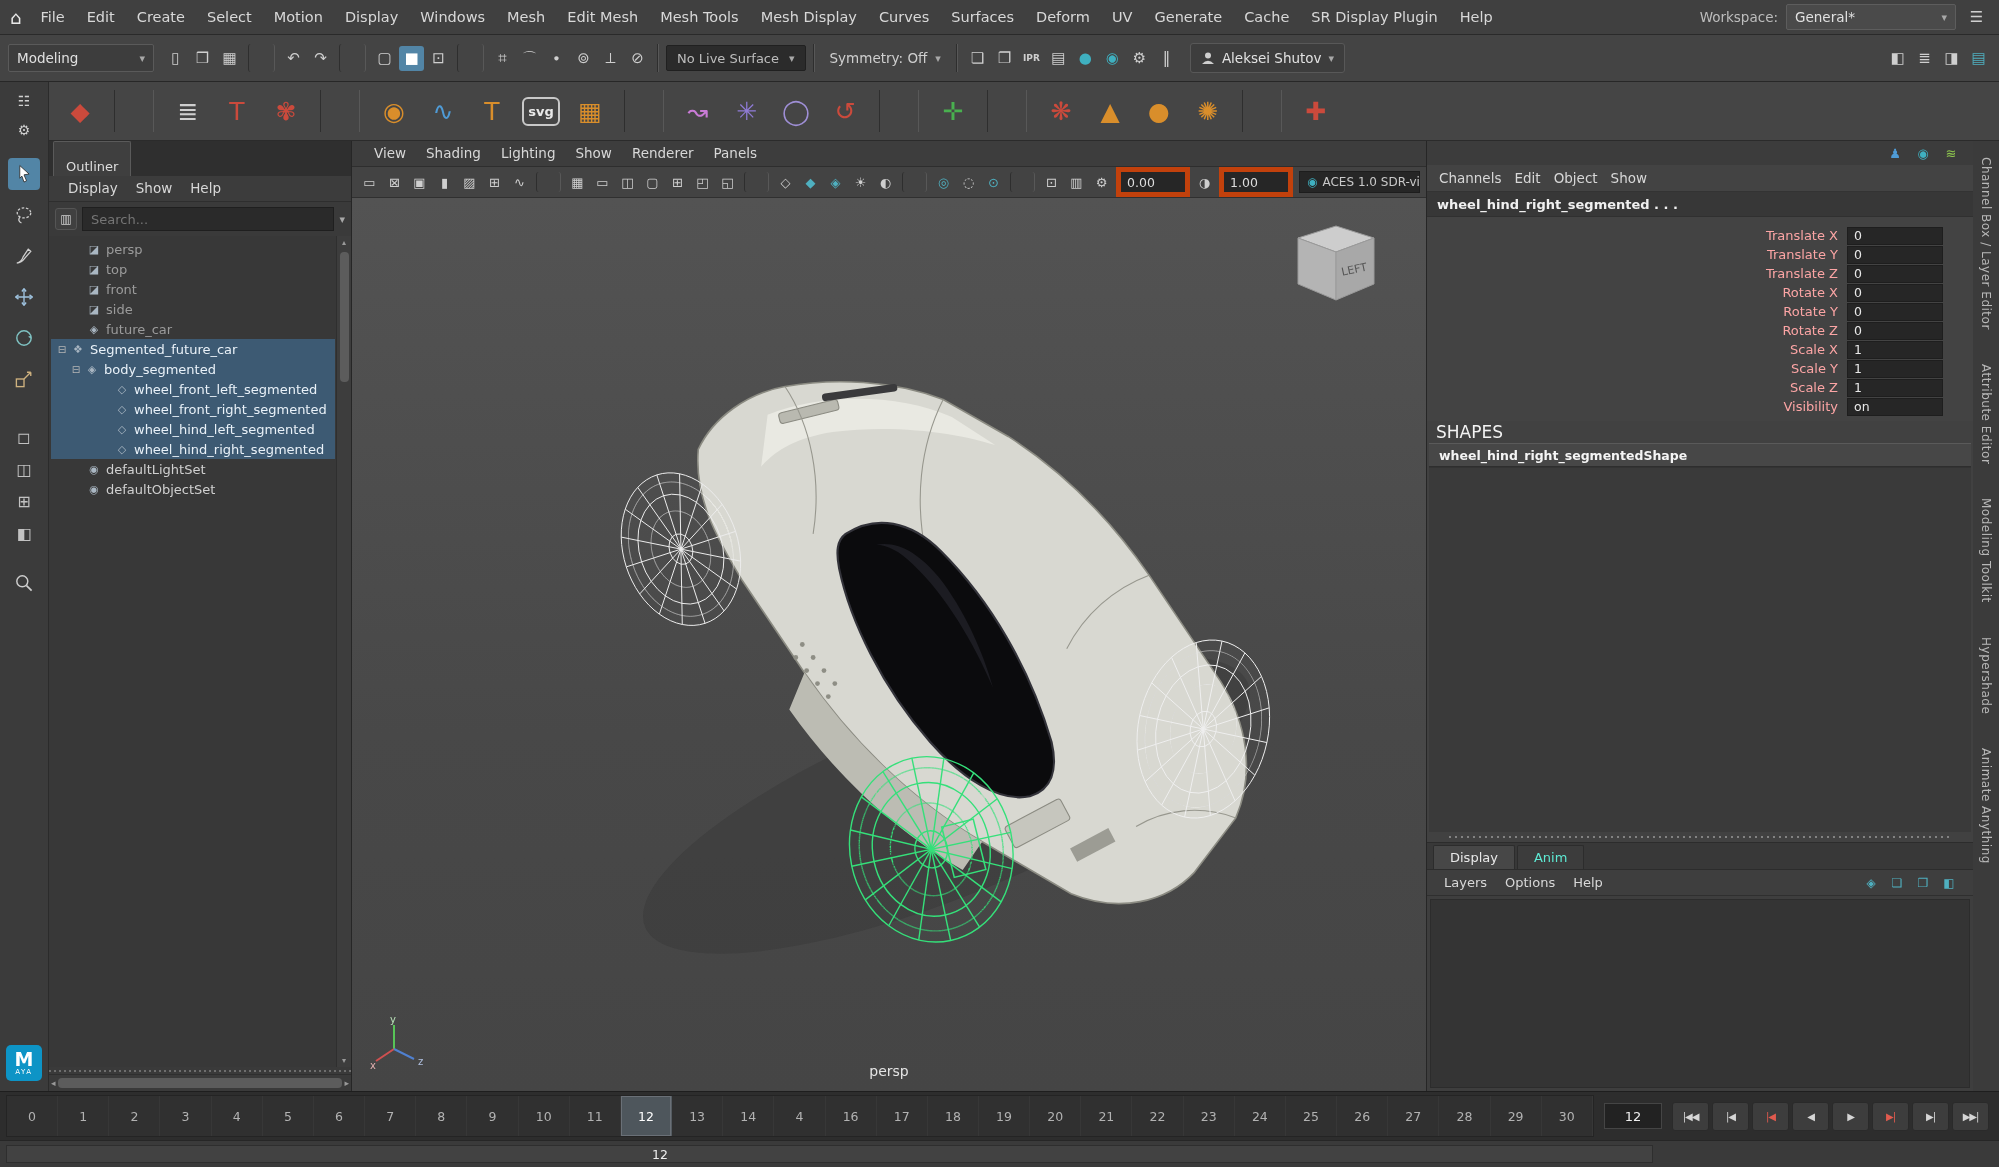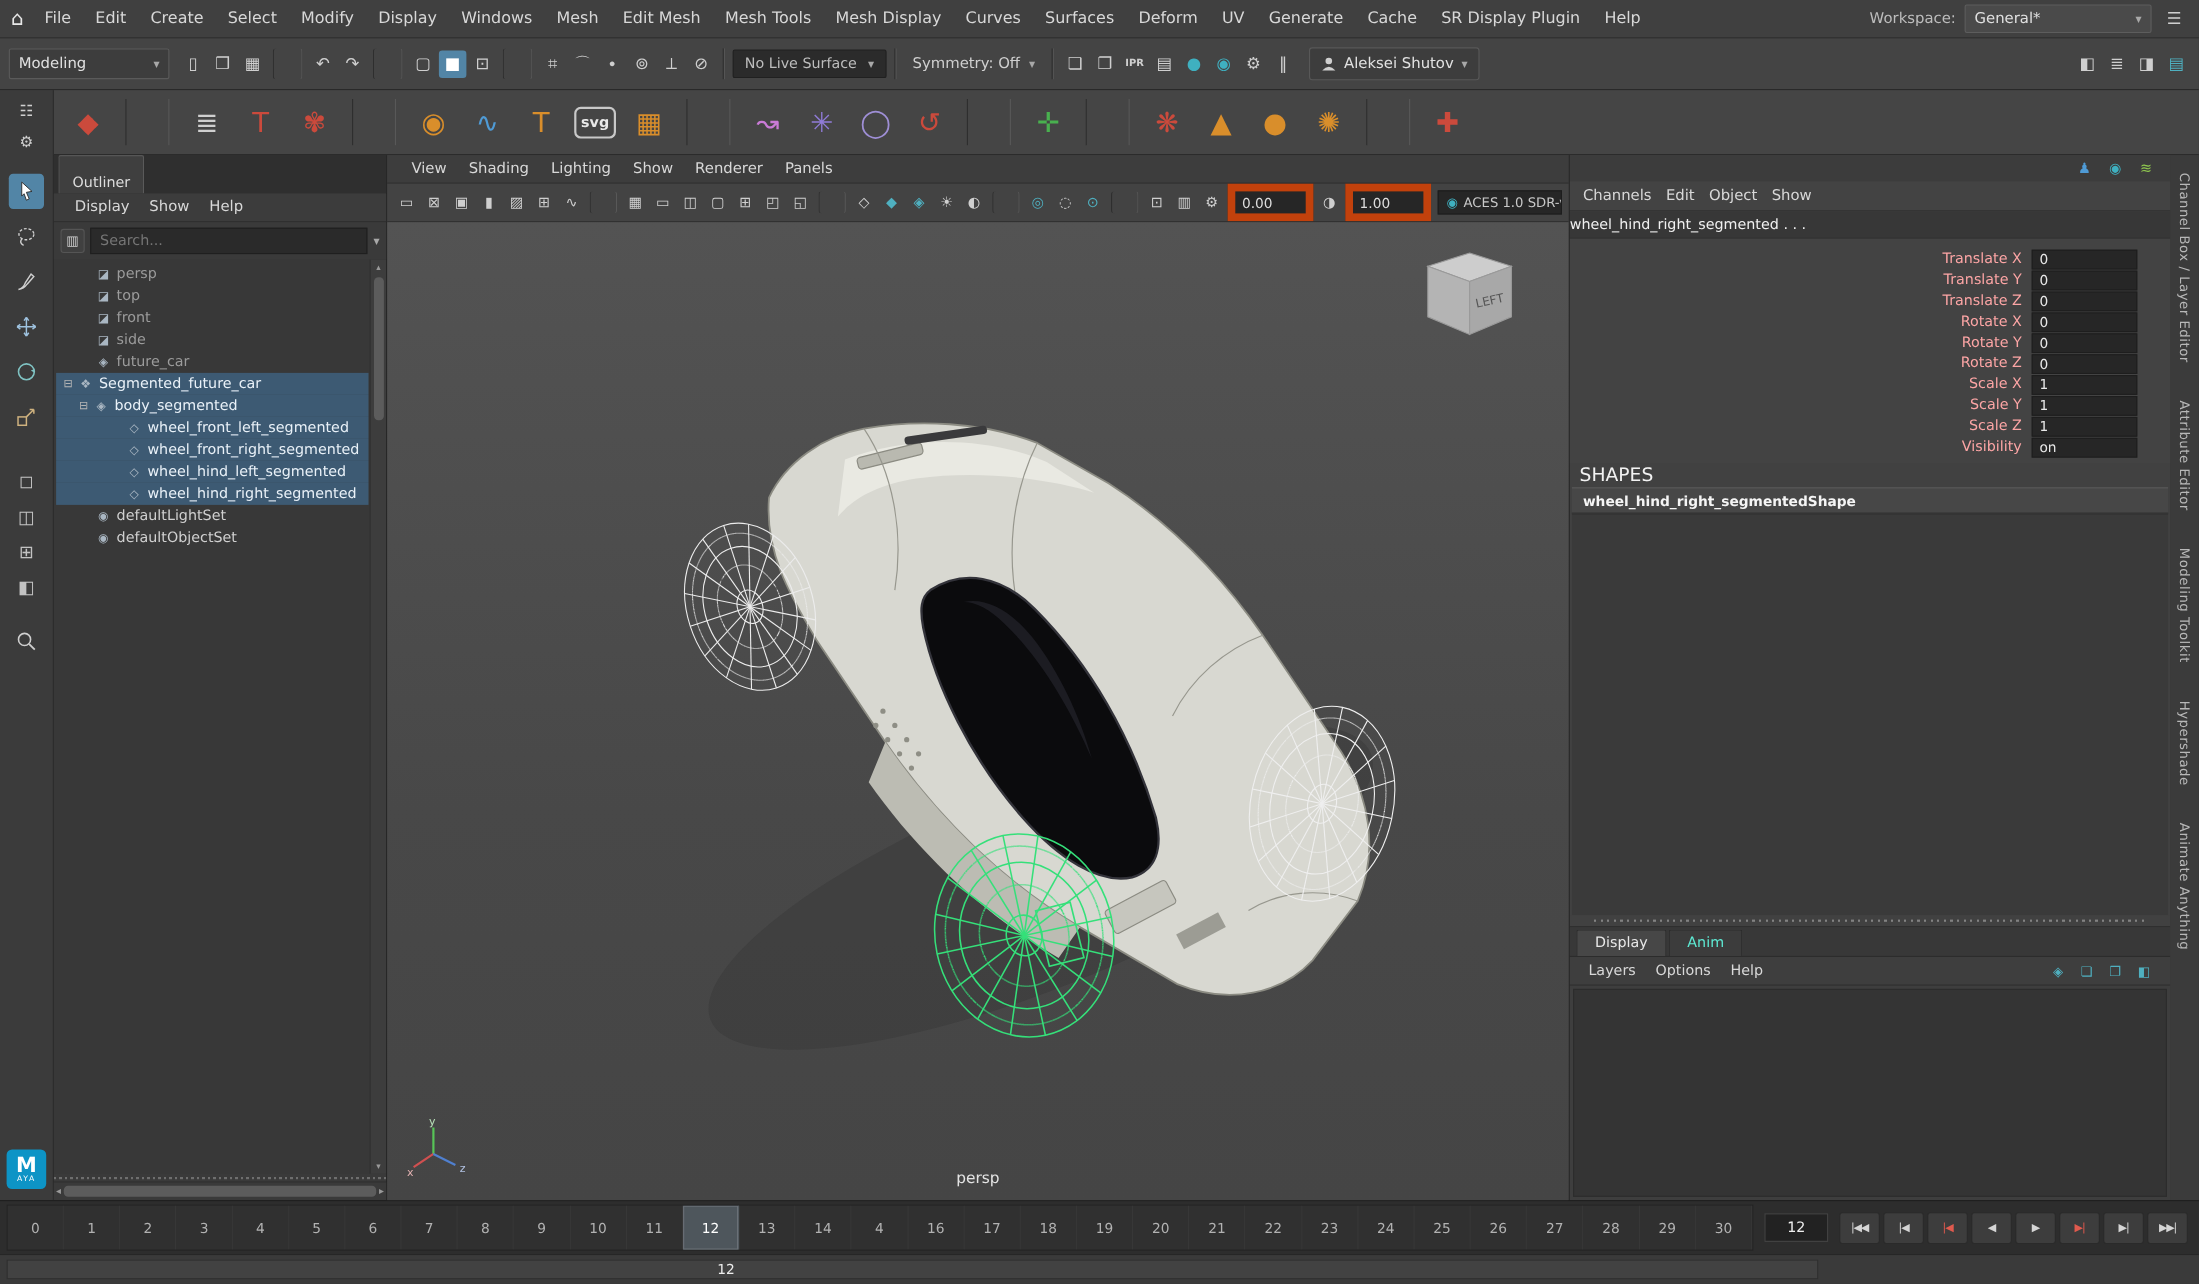--- a/index.html
+++ b/index.html
@@ -78,36 +78,36 @@
   .outl-bottom{flex:0 0 16px;display:flex;align-items:center;background:#3a3a3a;border-top:1px solid #2f2f2f;padding:0 2px;gap:2px;font-size:9px;color:#999}
   .hthumb{flex:1;height:10px;background:#5c5c5c;border-radius:4px}
 
   
   .viewport{flex:1;display:flex;flex-direction:column;min-width:0;position:relative;border-right:1px solid #262626}
   .vp-menus{flex:0 0 25px;background:#3d3d3d;display:flex;align-items:center;padding-left:12px;border-bottom:1px solid #2e2e2e}
   .vp-menus .mitem{font-size:13.5px;padding:0 10px;line-height:25px}
   .vp-toolbar{flex:0 0 27px;background:#434343;border-bottom:1px solid #303030;display:flex;align-items:center;padding:0 6px;gap:1px}
   .vp-toolbar .icon-btn{min-width:23px;height:22px;font-size:13px}
   .vp-toolbar .sep{height:20px;margin:0 3px}
-  .vp-field{width:52px;height:20px;background:#262626;border:7px solid #c2410c;color:#dddddd;font-size:12.5px;padding:0 6px;font-family:inherit;outline:none;margin:0 2px}
+  .vp-field{width:52px;height:20px;background:#262626;border:5px solid #c2410c;color:#dddddd;font-size:12.5px;padding:0 6px;font-family:inherit;outline:none;margin:0 2px}
   .vp-colorspace{height:20px;background:#262626;border:1px solid #1d1d1d;color:#c9c9c9;font-size:12px;display:flex;align-items:center;gap:5px;padding:0 7px;margin-left:3px;white-space:nowrap;overflow:hidden;max-width:196px}
   .cs-dot{color:#3fb0c0;font-size:12px}
   .vp-canvas{flex:1;position:relative;background:linear-gradient(180deg,#535353,#484848 60%,#454545)}
   .scene{position:absolute;inset:0;width:100%;height:100%}
   .persp-label{position:absolute;bottom:12px;left:50%;transform:translateX(-50%);color:#e4e4e4;font-size:14px}
   .viewcube{position:absolute;top:24px;right:44px}
   .axis{position:absolute;left:16px;bottom:20px}
 
   
   .chpanel{flex:0 0 546px;display:flex;flex-direction:column;background:#414141;min-width:0}
   .ch-topicons{flex:0 0 24px;display:flex;justify-content:flex-end;align-items:center;gap:8px;padding-right:12px;background:#3c3c3c}
   .ch-topicons .icon-btn{min-width:20px;height:20px;font-size:13px}
   .ch-menus{flex:0 0 26px;display:flex;align-items:center;padding-left:12px;background:#434343;border-bottom:1px solid #333}
   .ch-menus .mitem{font-size:13.5px;padding:0 13px 0 0;line-height:26px}
-  .ch-name{flex:0 0 24px;background:#373737;color:#f0f0f0;font-weight:normal;font-size:13px;display:flex;align-items:center;border-bottom:1px solid #303030}
+  .ch-name{flex:0 0 24px;background:#373737;color:#f0f0f0;font-weight:bold;font-size:13px;display:flex;align-items:center;padding-left:10px;border-bottom:1px solid #303030}
   .ch-attrs{padding:9px 0 5px;background:#434343}
   .chrow{height:19px;display:flex;align-items:center;justify-content:flex-end;padding-right:30px}
   .chlabel{color:#fca5a5;font-size:13px;margin-right:9px}
   .chval{width:88px;height:16px;background:#262626;border:1px solid #1e1e1e;color:#e8e8e8;font-size:12.5px;display:flex;align-items:center;padding-left:6px}
   .ch-shapes-header{flex:0 0 22px;display:flex;align-items:center;padding-left:9px;color:#f2f2f2;font-weight:normal;font-size:17px}
   .ch-shape-name{flex:0 0 22px;display:flex;align-items:center;padding-left:10px;color:#f5f5f5;font-weight:bold;font-size:12.5px;background:#474747;border-top:1px solid #5a5a5a;border-bottom:1px solid #2e2e2e;margin:0 2px}
   .ch-empty{flex:1;background:#3a3a3a;border-top:1px solid #333;margin:0 2px}
   .splitrow{flex:0 0 10px;display:flex;align-items:center;justify-content:center;background:#414141}
   .splitdots{width:92%;height:2px;background-image:repeating-linear-gradient(90deg,#828282 0 2px,transparent 2px 6px)}
   .layered{flex:0 0 248px;display:flex;flex-direction:column;background:#3e3e3e;border-top:1px solid #2c2c2c}
@@ -144,21 +144,21 @@
 <div id="app">
 
   <div class="menubar">
     <span class="home">⌂</span>
     <div class="menus">
 
     <span class="mitem">File</span>
         <span class="mitem">Edit</span>
         <span class="mitem">Create</span>
         <span class="mitem">Select</span>
-        <span class="mitem">Modify</span>
+        <span class="mitem">Motion</span>
         <span class="mitem">Display</span>
         <span class="mitem">Windows</span>
         <span class="mitem">Mesh</span>
         <span class="mitem">Edit Mesh</span>
         <span class="mitem">Mesh Tools</span>
         <span class="mitem">Mesh Display</span>
         <span class="mitem">Curves</span>
         <span class="mitem">Surfaces</span>
         <span class="mitem">Deform</span>
         <span class="mitem">UV</span>

